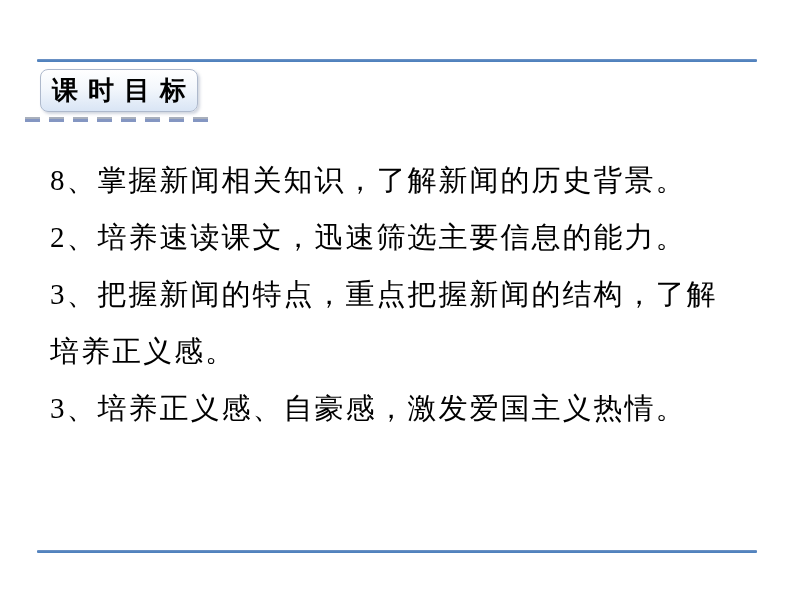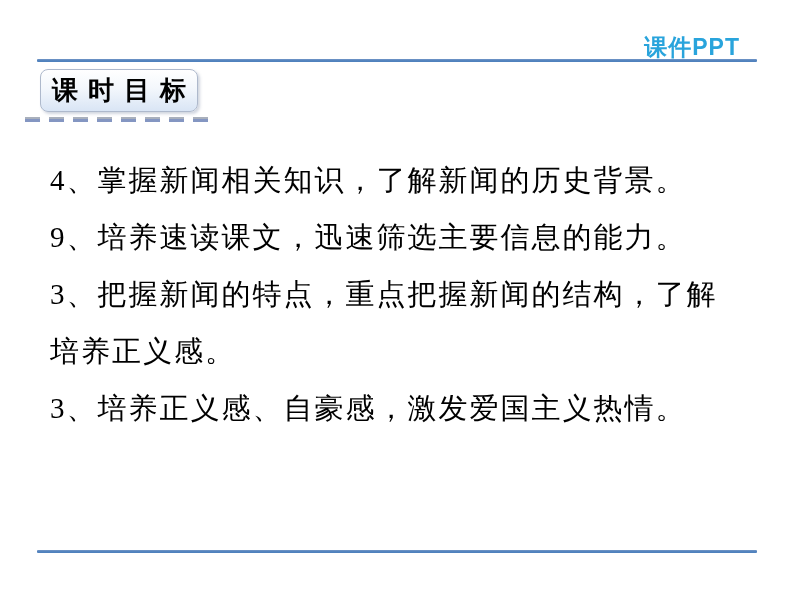--- a/index.html
+++ b/index.html
@@ -86,33 +86,32 @@
     font-size:29px;
     letter-spacing:2px;
     white-space:nowrap;
   }
 </style>
 </head>
 <body>
 
 <div class="slide">
 
-  <div class="brand">课件PPT</div>
 
   <div class="rule rule-top"></div>
 
   <div class="title-box">
     <span class="title-text">课时目标</span>
   </div>
 
   <div class="dashes"></div>
 
   <div class="content">
-    <div class="line">4、掌握新闻相关知识，了解新闻的历史背景。</div>
-    <div class="line">9、培养速读课文，迅速筛选主要信息的能力。</div>
+    <div class="line">8、掌握新闻相关知识，了解新闻的历史背景。</div>
+    <div class="line">2、培养速读课文，迅速筛选主要信息的能力。</div>
     <div class="line">3、把握新闻的特点，重点把握新闻的结构，了解</div>
     <div class="line">培养正义感。</div>
     <div class="line">3、培养正义感、自豪感，激发爱国主义热情。</div>
   </div>
 
   <div class="rule rule-bottom"></div>
 
 </div>
 
 </body></html>

